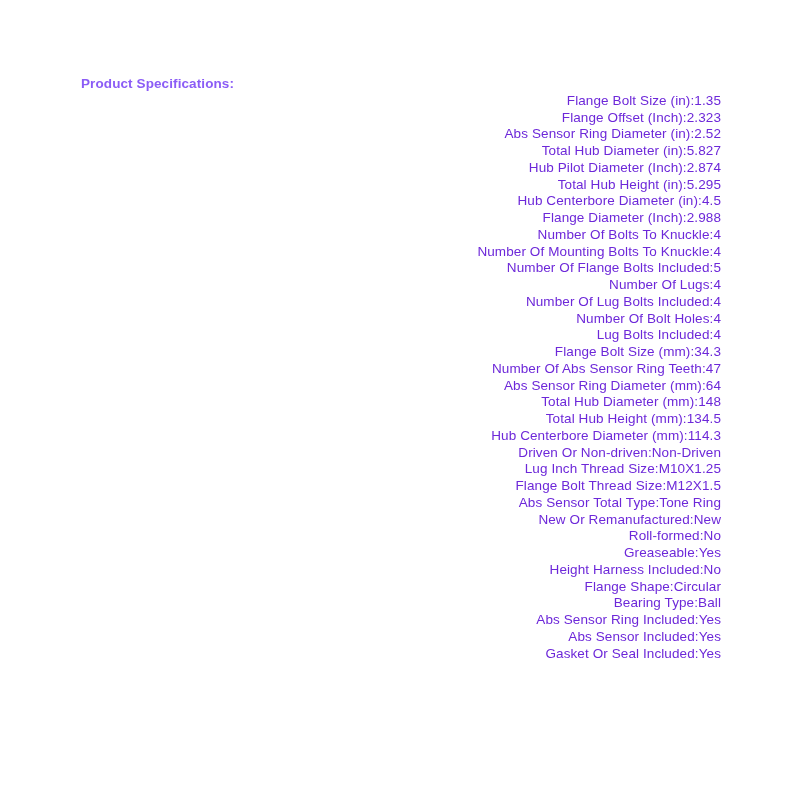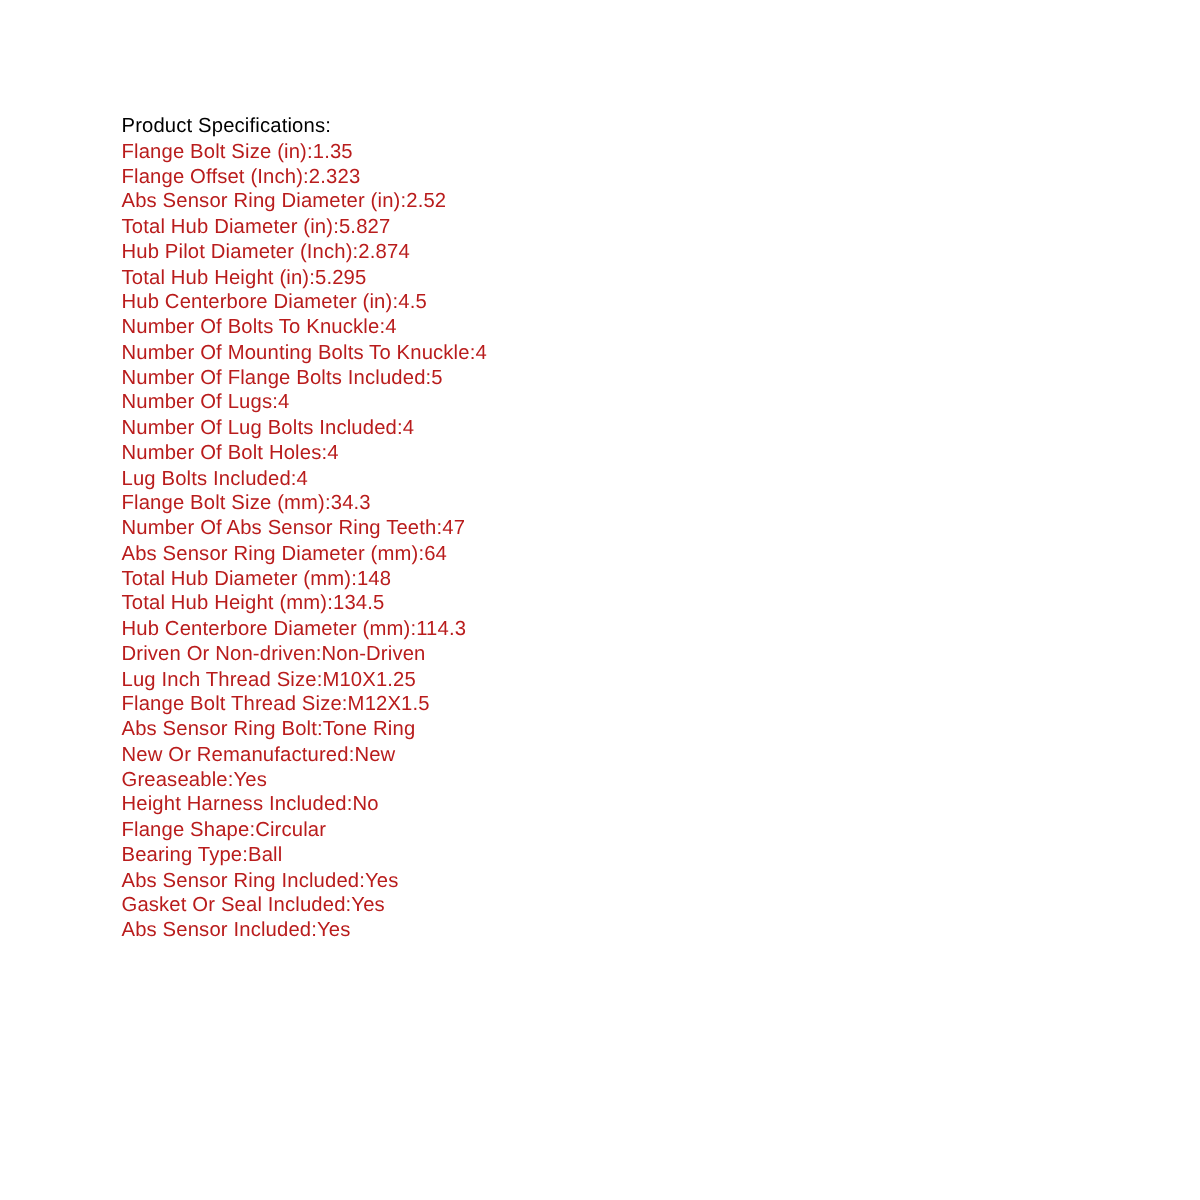--- a/index.html
+++ b/index.html
@@ -19,68 +19,71 @@
     position: absolute;
     left: 81px;
     top: 76px;
     width: 640px;
     color: #1f1f1f;
     font-size: 13.5px;
     line-height: 16.75px;
     letter-spacing: 0.1px;
   }
   .spec-title {
-    font-weight: normal;
-    color: #000000;
+    font-weight: bold;
+    color: #8b5cf6;
     margin: 0;
     font-size: 13.5px;
     line-height: 16.75px;
   }
   .spec-line {
     white-space: nowrap;
-    color: #b91c1c;
+    color: #6d28d9;
+    text-align: right;
   }
   .spec-line span {
     display: inline;
   }
 </style>
 </head>
 <body>
 
 <div class="canvas">
   <div class="spec-sheet">
     <p class="spec-title">Product Specifications:</p>
     <div>
         <div class="spec-line"><span>Flange Bolt Size (in)</span><span>:1.35</span></div>
         <div class="spec-line"><span>Flange Offset (Inch)</span><span>:2.323</span></div>
         <div class="spec-line"><span>Abs Sensor Ring Diameter (in)</span><span>:2.52</span></div>
         <div class="spec-line"><span>Total Hub Diameter (in)</span><span>:5.827</span></div>
         <div class="spec-line"><span>Hub Pilot Diameter (Inch)</span><span>:2.874</span></div>
         <div class="spec-line"><span>Total Hub Height (in)</span><span>:5.295</span></div>
         <div class="spec-line"><span>Hub Centerbore Diameter (in)</span><span>:4.5</span></div>
+        <div class="spec-line"><span>Flange Diameter (Inch)</span><span>:2.988</span></div>
         <div class="spec-line"><span>Number Of Bolts To Knuckle</span><span>:4</span></div>
         <div class="spec-line"><span>Number Of Mounting Bolts To Knuckle</span><span>:4</span></div>
         <div class="spec-line"><span>Number Of Flange Bolts Included</span><span>:5</span></div>
         <div class="spec-line"><span>Number Of Lugs</span><span>:4</span></div>
         <div class="spec-line"><span>Number Of Lug Bolts Included</span><span>:4</span></div>
         <div class="spec-line"><span>Number Of Bolt Holes</span><span>:4</span></div>
         <div class="spec-line"><span>Lug Bolts Included</span><span>:4</span></div>
         <div class="spec-line"><span>Flange Bolt Size (mm)</span><span>:34.3</span></div>
         <div class="spec-line"><span>Number Of Abs Sensor Ring Teeth</span><span>:47</span></div>
         <div class="spec-line"><span>Abs Sensor Ring Diameter (mm)</span><span>:64</span></div>
         <div class="spec-line"><span>Total Hub Diameter (mm)</span><span>:148</span></div>
         <div class="spec-line"><span>Total Hub Height (mm)</span><span>:134.5</span></div>
         <div class="spec-line"><span>Hub Centerbore Diameter (mm)</span><span>:114.3</span></div>
         <div class="spec-line"><span>Driven Or Non-driven</span><span>:Non-Driven</span></div>
         <div class="spec-line"><span>Lug Inch Thread Size</span><span>:M10X1.25</span></div>
         <div class="spec-line"><span>Flange Bolt Thread Size</span><span>:M12X1.5</span></div>
-        <div class="spec-line"><span>Abs Sensor Ring Bolt</span><span>:Tone Ring</span></div>
+        <div class="spec-line"><span>Abs Sensor Total Type</span><span>:Tone Ring</span></div>
         <div class="spec-line"><span>New Or Remanufactured</span><span>:New</span></div>
+        <div class="spec-line"><span>Roll-formed</span><span>:No</span></div>
         <div class="spec-line"><span>Greaseable</span><span>:Yes</span></div>
         <div class="spec-line"><span>Height Harness Included</span><span>:No</span></div>
         <div class="spec-line"><span>Flange Shape</span><span>:Circular</span></div>
         <div class="spec-line"><span>Bearing Type</span><span>:Ball</span></div>
         <div class="spec-line"><span>Abs Sensor Ring Included</span><span>:Yes</span></div>
+        <div class="spec-line"><span>Abs Sensor Included</span><span>:Yes</span></div>
         <div class="spec-line"><span>Gasket Or Seal Included</span><span>:Yes</span></div>
-        <div class="spec-line"><span>Abs Sensor Included</span><span>:Yes</span></div>
       </div>
   </div>
 </div>
 
 </body></html>

